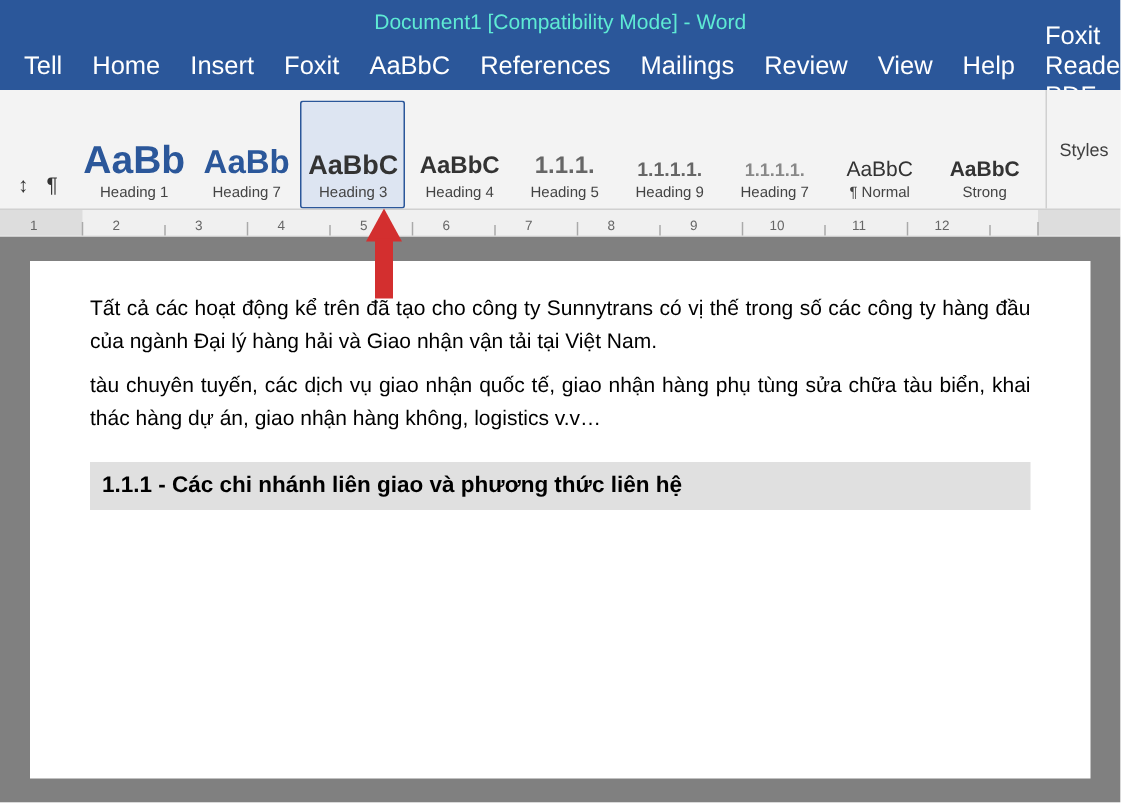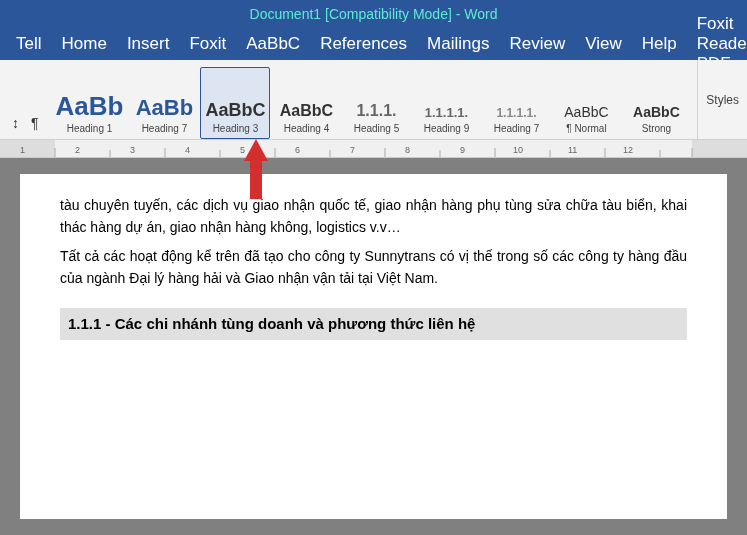--- a/index.html
+++ b/index.html
@@ -352,17 +352,17 @@
       <text x="460" y="13" font-size="9" fill="#666">9</text>
       <text x="513" y="13" font-size="9" fill="#666">10</text>
       <text x="568" y="13" font-size="9" fill="#666">11</text>
       <text x="623" y="13" font-size="9" fill="#666">12</text>
     </svg>
   </div>
 </div>
 
 <div class="doc-area">
   <div class="doc-page">
+    <p class="doc-paragraph">Tất cả các hoạt động kể trên đã tạo cho công ty Sunnytrans có vị thế trong số các công ty hàng đầu của ngành Đại lý hàng hải và Giao nhận vận tải tại Việt Nam.</p>
     <p class="doc-paragraph">tàu chuyên tuyến, các dịch vụ giao nhận quốc tế, giao nhận hàng phụ tùng sửa chữa tàu biển, khai thác hàng dự án, giao nhận hàng không, logistics v.v…</p>
-    <p class="doc-paragraph">Tất cả các hoạt động kể trên đã tạo cho công ty Sunnytrans có vị thế trong số các công ty hàng đầu của ngành Đại lý hàng hải và Giao nhận vận tải tại Việt Nam.</p>
-    <div class="doc-heading">1.1.1 - Các chi nhánh tùng doanh và phương thức liên hệ</div>
+    <div class="doc-heading">1.1.1 - Các chi nhánh liên giao và phương thức liên hệ</div>
   </div>
 </div>
 
 </body></html>

